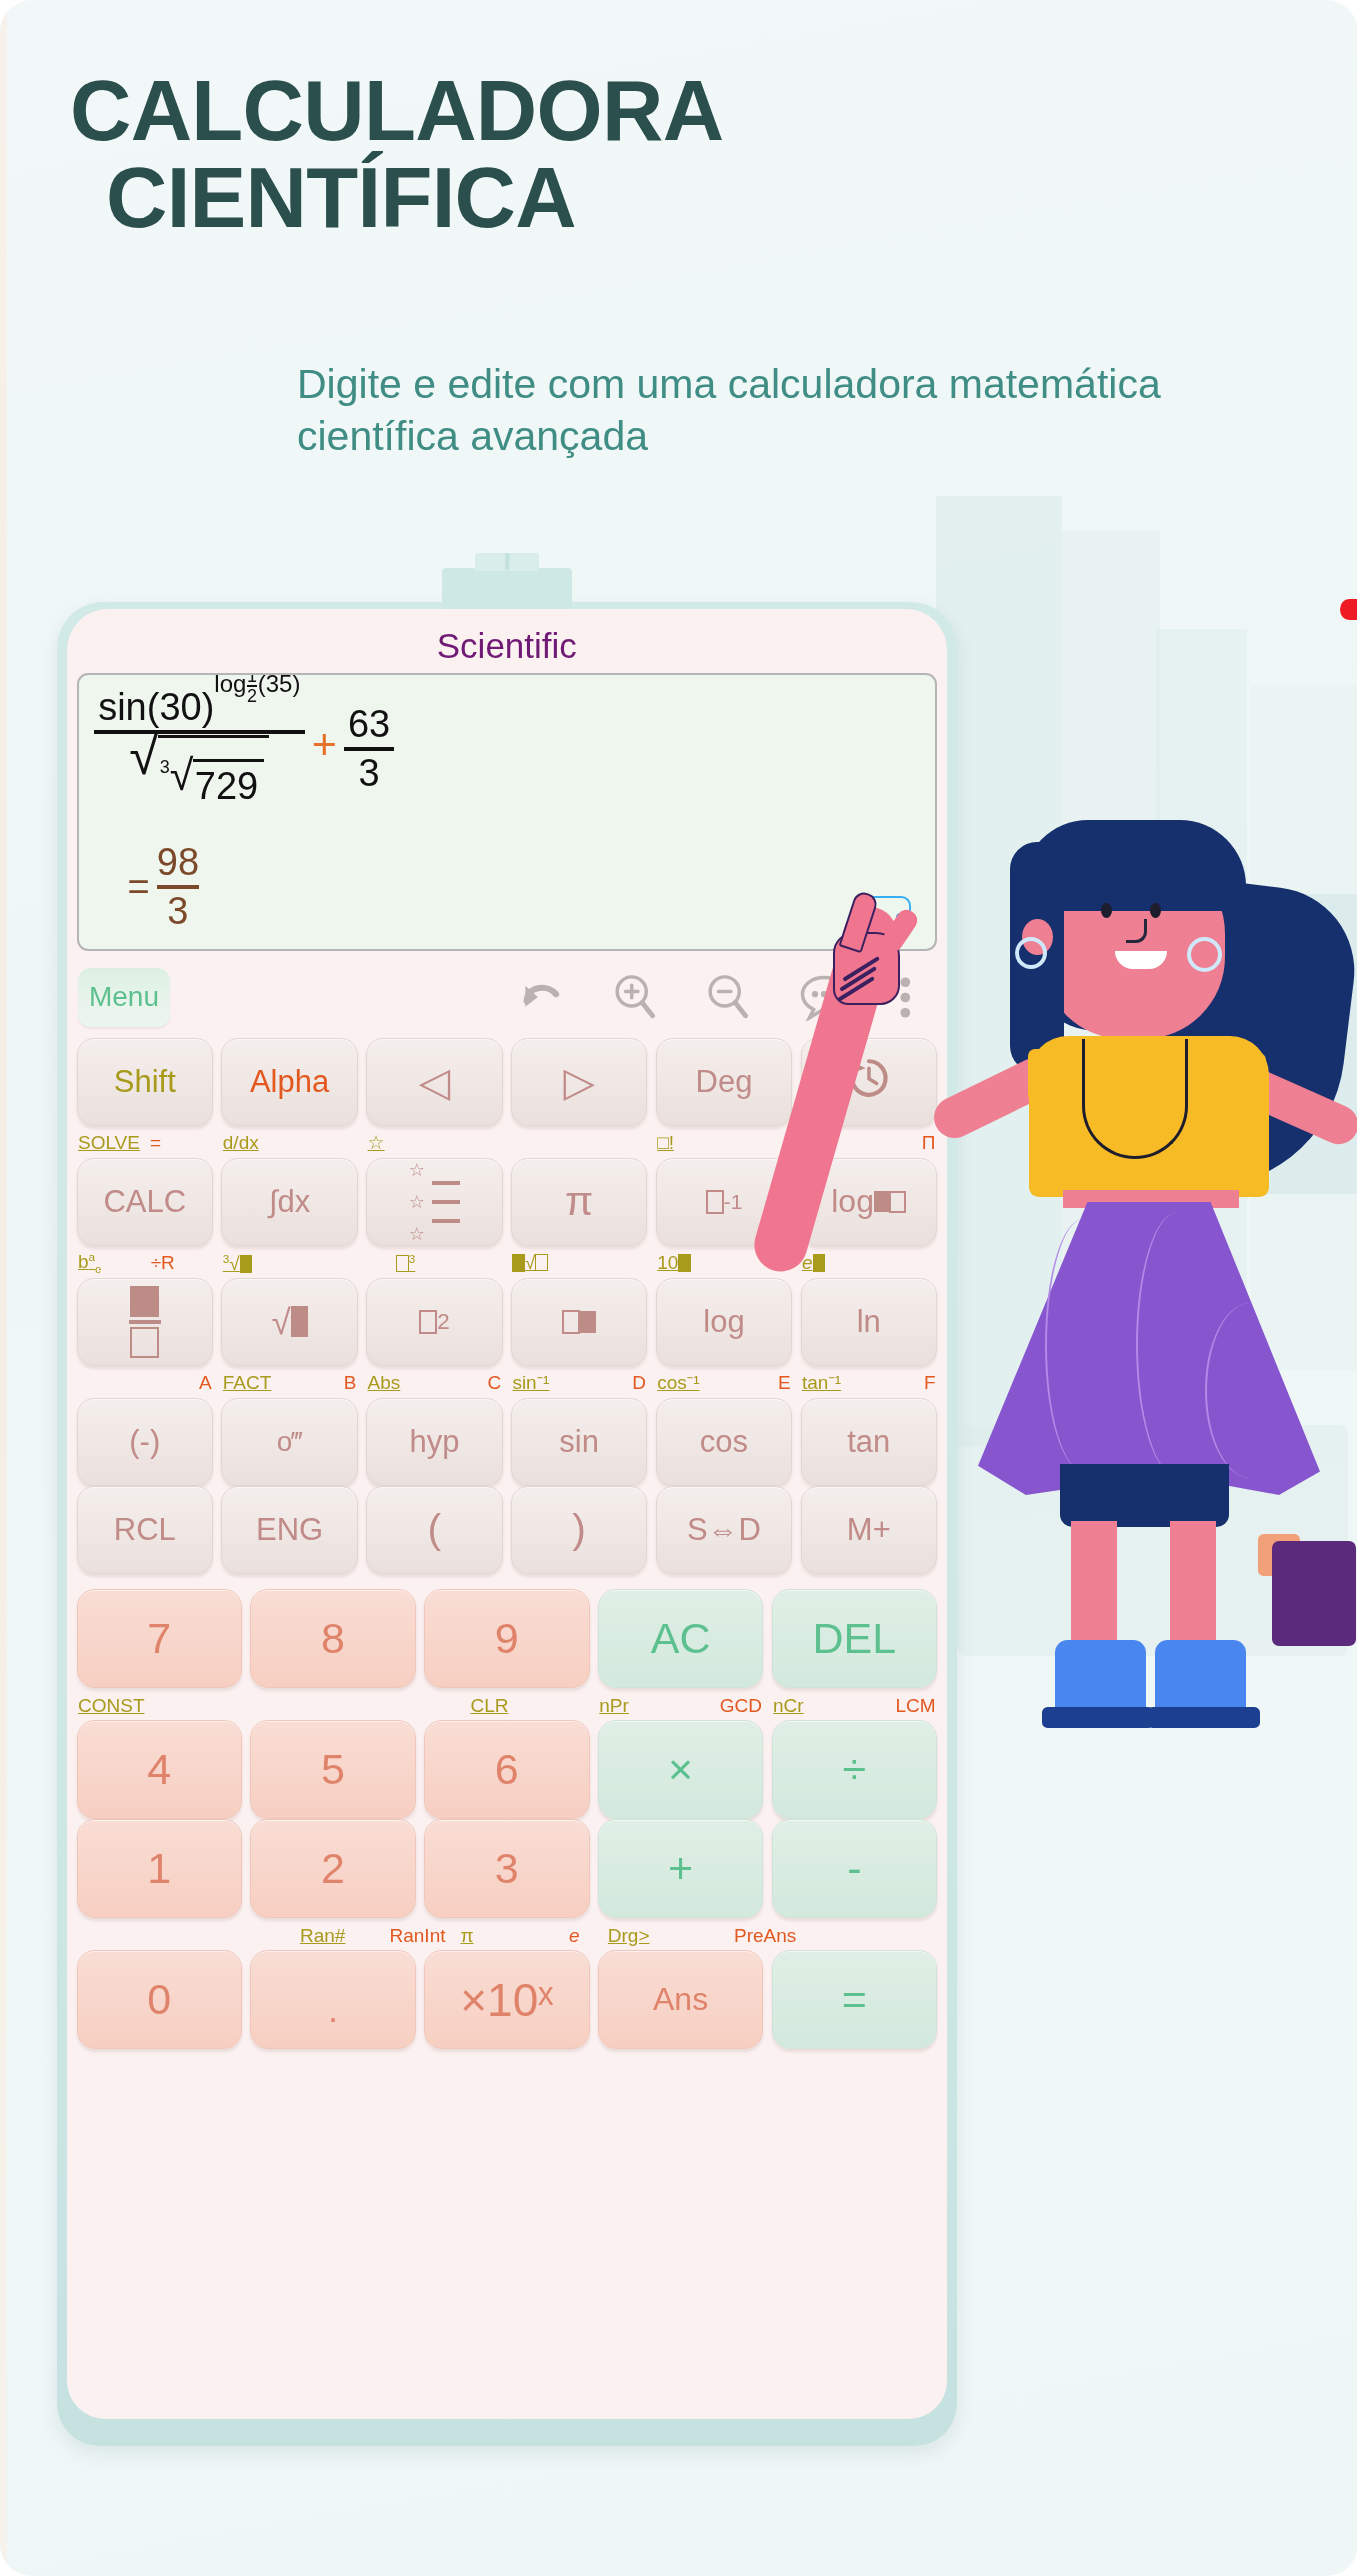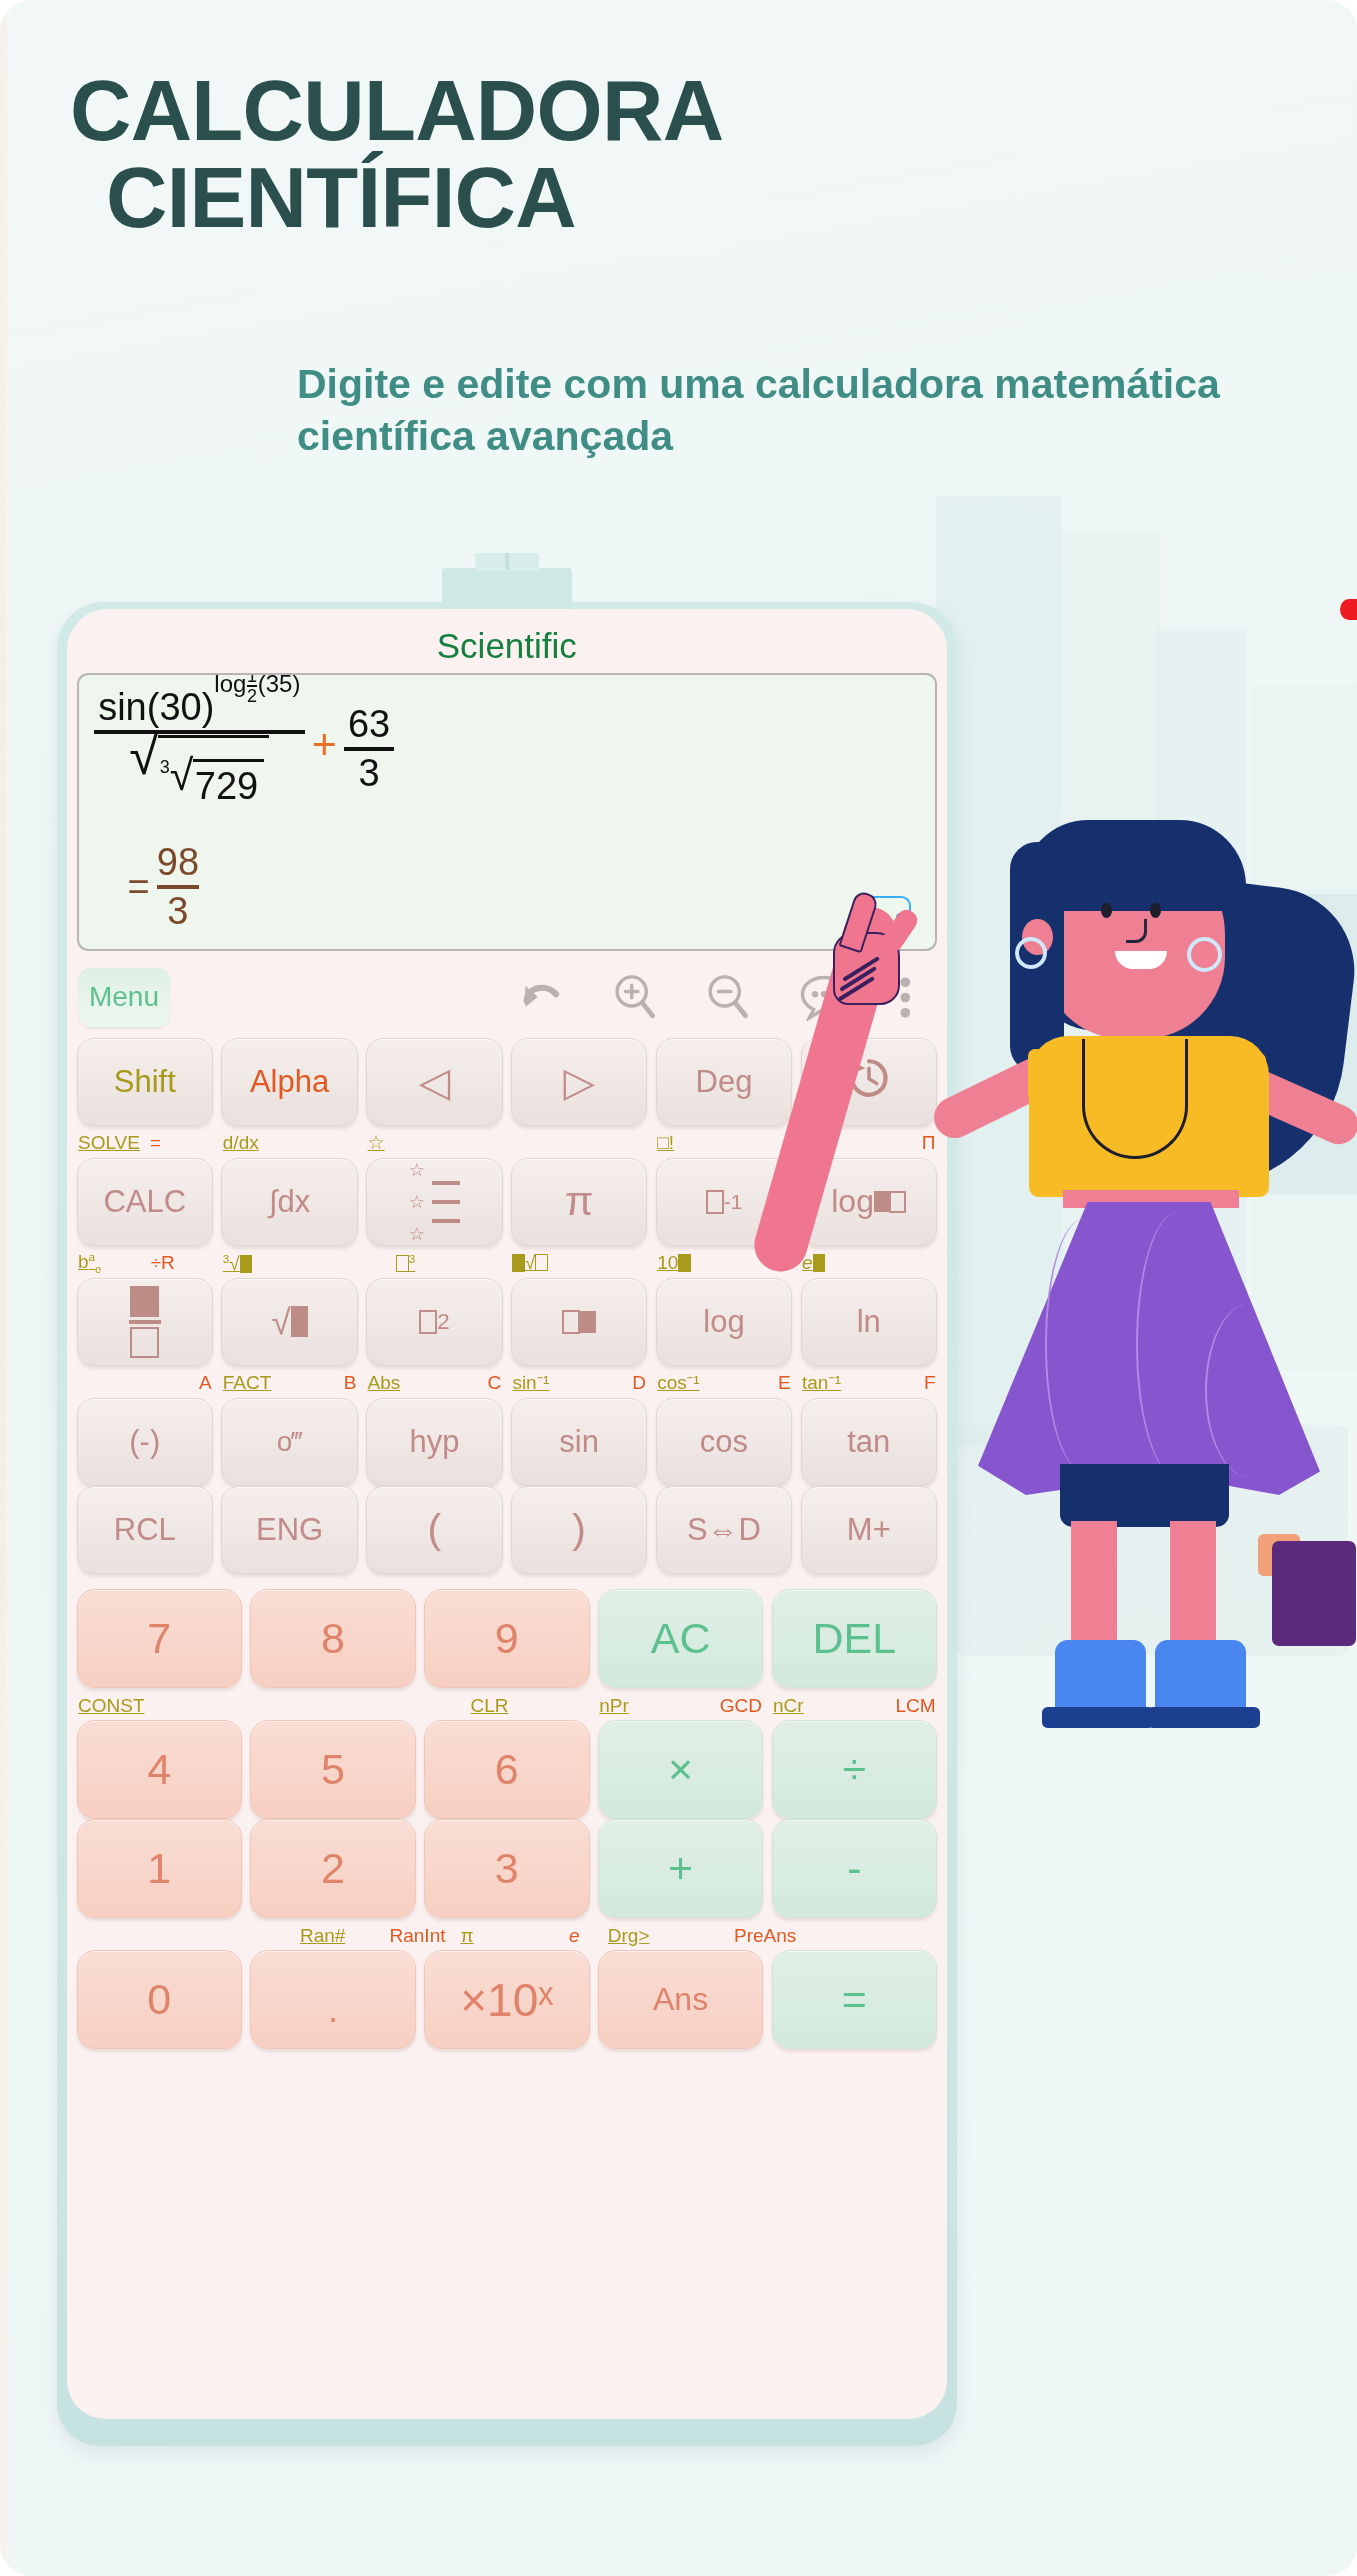--- a/index.html
+++ b/index.html
@@ -29,21 +29,21 @@
     font-weight: 900;
     font-size: 85px;
     line-height: 1.02;
     letter-spacing: -0.7px;
   }
   .hero-title .l2 { display:block;margin-left:36px; }
   .hero-sub {
     position: absolute; left: 297px; top: 358px;
     width: 992px;
     color: #3f8d84;
-    font-weight: 700;
+    font-weight: 400;
     font-size: 41px;
     line-height: 1.28;
   }
   .red-dot {
     position: absolute; right: 0px; top: 599px;
     width: 18px; height: 21px;
     background: #ef1b22;
     border-radius: 50% 0 0 50%;
   }
 
@@ -84,21 +84,21 @@
     width: 880px; height: 1810px;
     background: #fbf1f1;
     border-radius: 41px 41px 38px 38px;
     overflow: hidden;
   }
 
   
   .app-title {
     text-align: center;
     font-size: 35px;
-    color: #15803d;
+    color: #701a75;
     padding-top: 17px;
     padding-bottom: 7px;
     font-family: "Liberation Sans", sans-serif;
   }
 
   
   .display {
     position: relative;
     margin: 0 9.8px;
     height: 278px;

